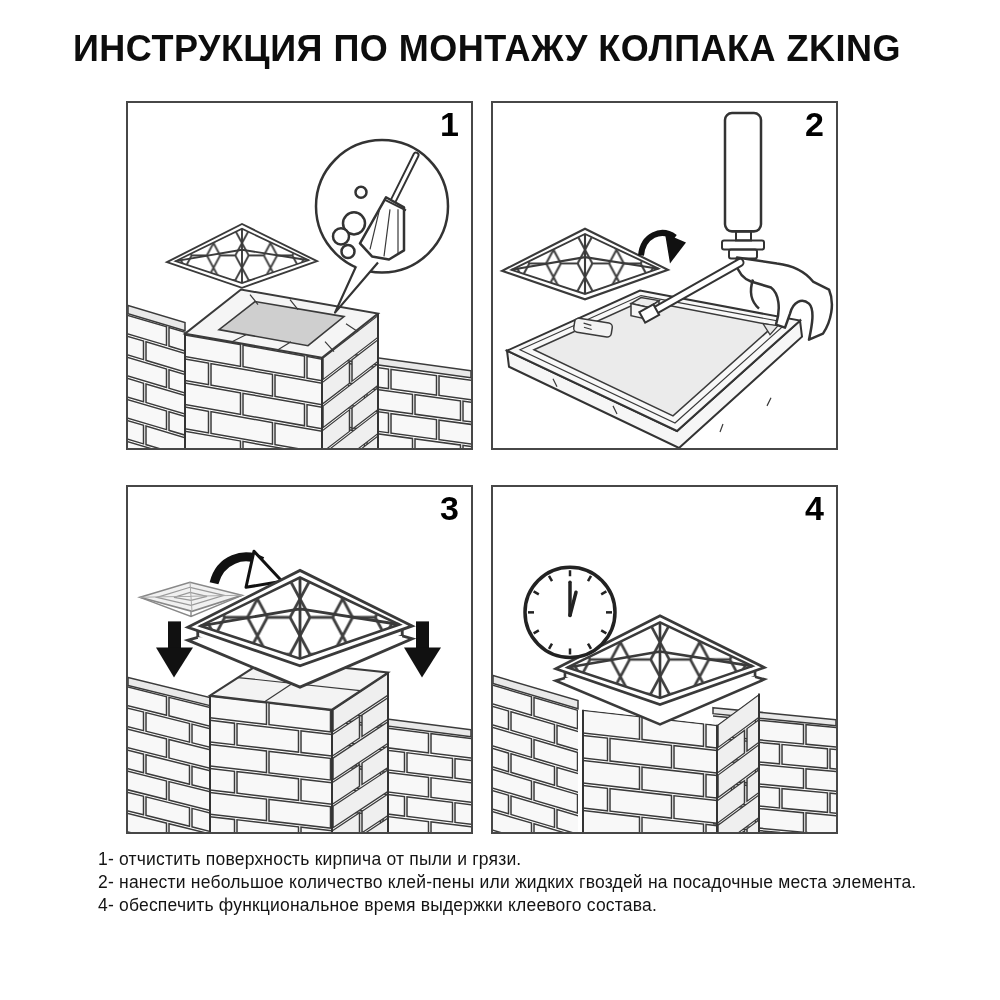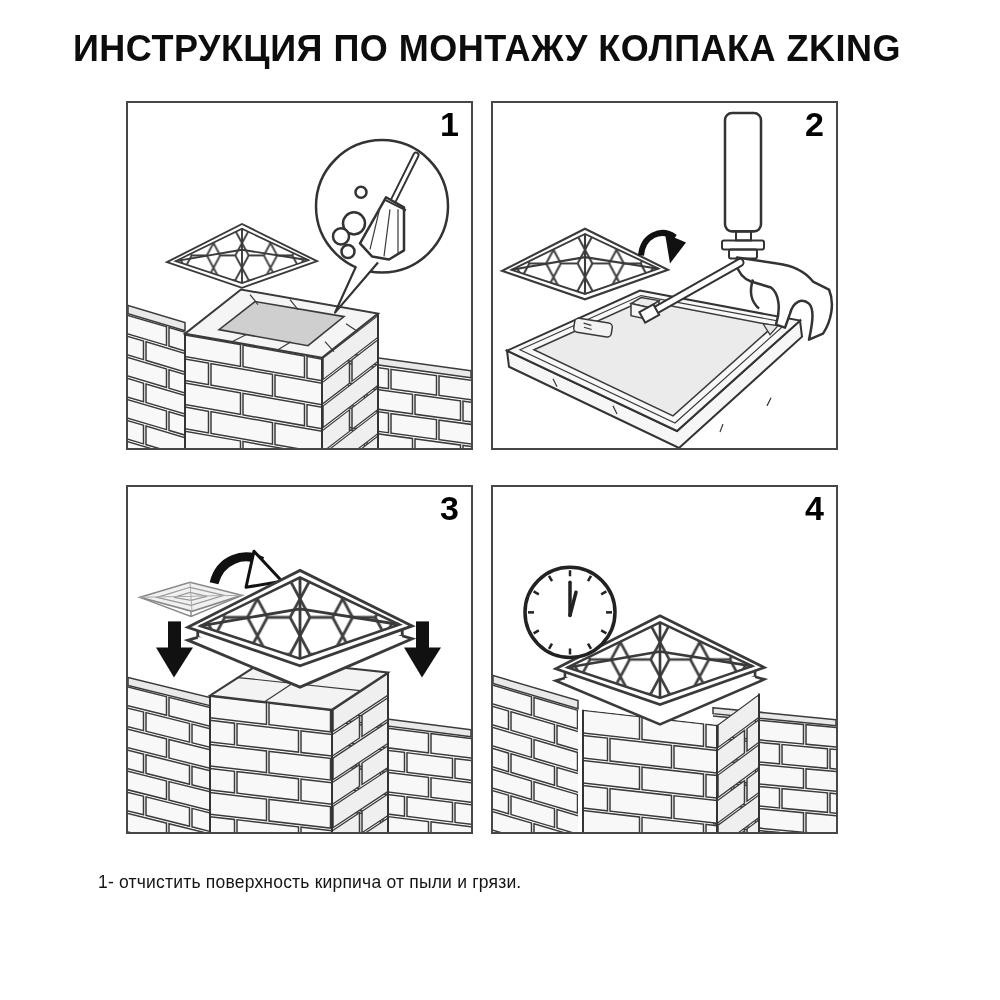--- a/index.html
+++ b/index.html
@@ -7,21 +7,21 @@
         font-family:"Liberation Sans", sans-serif;color:#111;}
   .title{position:absolute;left:0;top:28px;width:974px;text-align:center;
          font-size:36px;font-weight:700;letter-spacing:0.5px;color:#0d0d0d;white-space:nowrap;}
   .panel{position:absolute;width:347px;height:349px;border:2px solid #474747;background:#fff;box-sizing:border-box;}
   .panel svg{display:block;width:100%;height:100%;}
   #panel1{left:126px;top:101px;}
   #panel2{left:491px;top:101px;}
   #panel3{left:126px;top:485px;}
   #panel4{left:491px;top:485px;}
   .num{position:absolute;top:2px;right:12px;font-size:34px;font-weight:700;color:#000;z-index:5;}
-  .steps{position:absolute;left:98px;top:871px;font-size:17.5px;line-height:23px;
+  .steps{position:absolute;left:98px;top:848px;font-size:17.5px;line-height:23px;
          color:#141414;white-space:nowrap;letter-spacing:0.2px;}
   .bricks rect{fill:#f8f8f8;stroke:#3b3b3b;stroke-width:1.5;}
   .bricks.shade rect{fill:#efefef;}
   .topface{fill:#e9e9e9;stroke:#3b3b3b;stroke-width:1.5;}
   .ln12{stroke:#3a3a3a;stroke-width:1.2;fill:none;}
   .ln2{stroke:#333;stroke-width:2;fill:none;}
   .ln25{stroke:#333;stroke-width:2.5;fill:none;}
   .dust{fill:#fff;stroke:#333;stroke-width:2.5;}
 </style>
 </head>
@@ -645,15 +645,17 @@
             <line x1="-18.000000000000014" y1="-31.17691453623978" x2="-21.000000000000018" y2="-36.37306695894641"></line>
           </g>
         <line x1="0" y1="3" x2="0" y2="-30" stroke="#222" stroke-width="3.5" stroke-linecap="round"></line>
         <line x1="0" y1="3" x2="6" y2="-20" stroke="#222" stroke-width="3.5" stroke-linecap="round"></line>
       </g>
     </svg>
   </section>
 
   <div class="steps">
     <div>1- отчистить поверхность кирпича от пыли и грязи.</div>
+    <div>2- нанести небольшое количество клей-пены или жидких гвоздей на посадочные места элемента.</div>
+    <div>4- обеспечить функциональное время выдержки клеевого состава.</div>
   </div>
 
 </div>
 
 </body></html>

